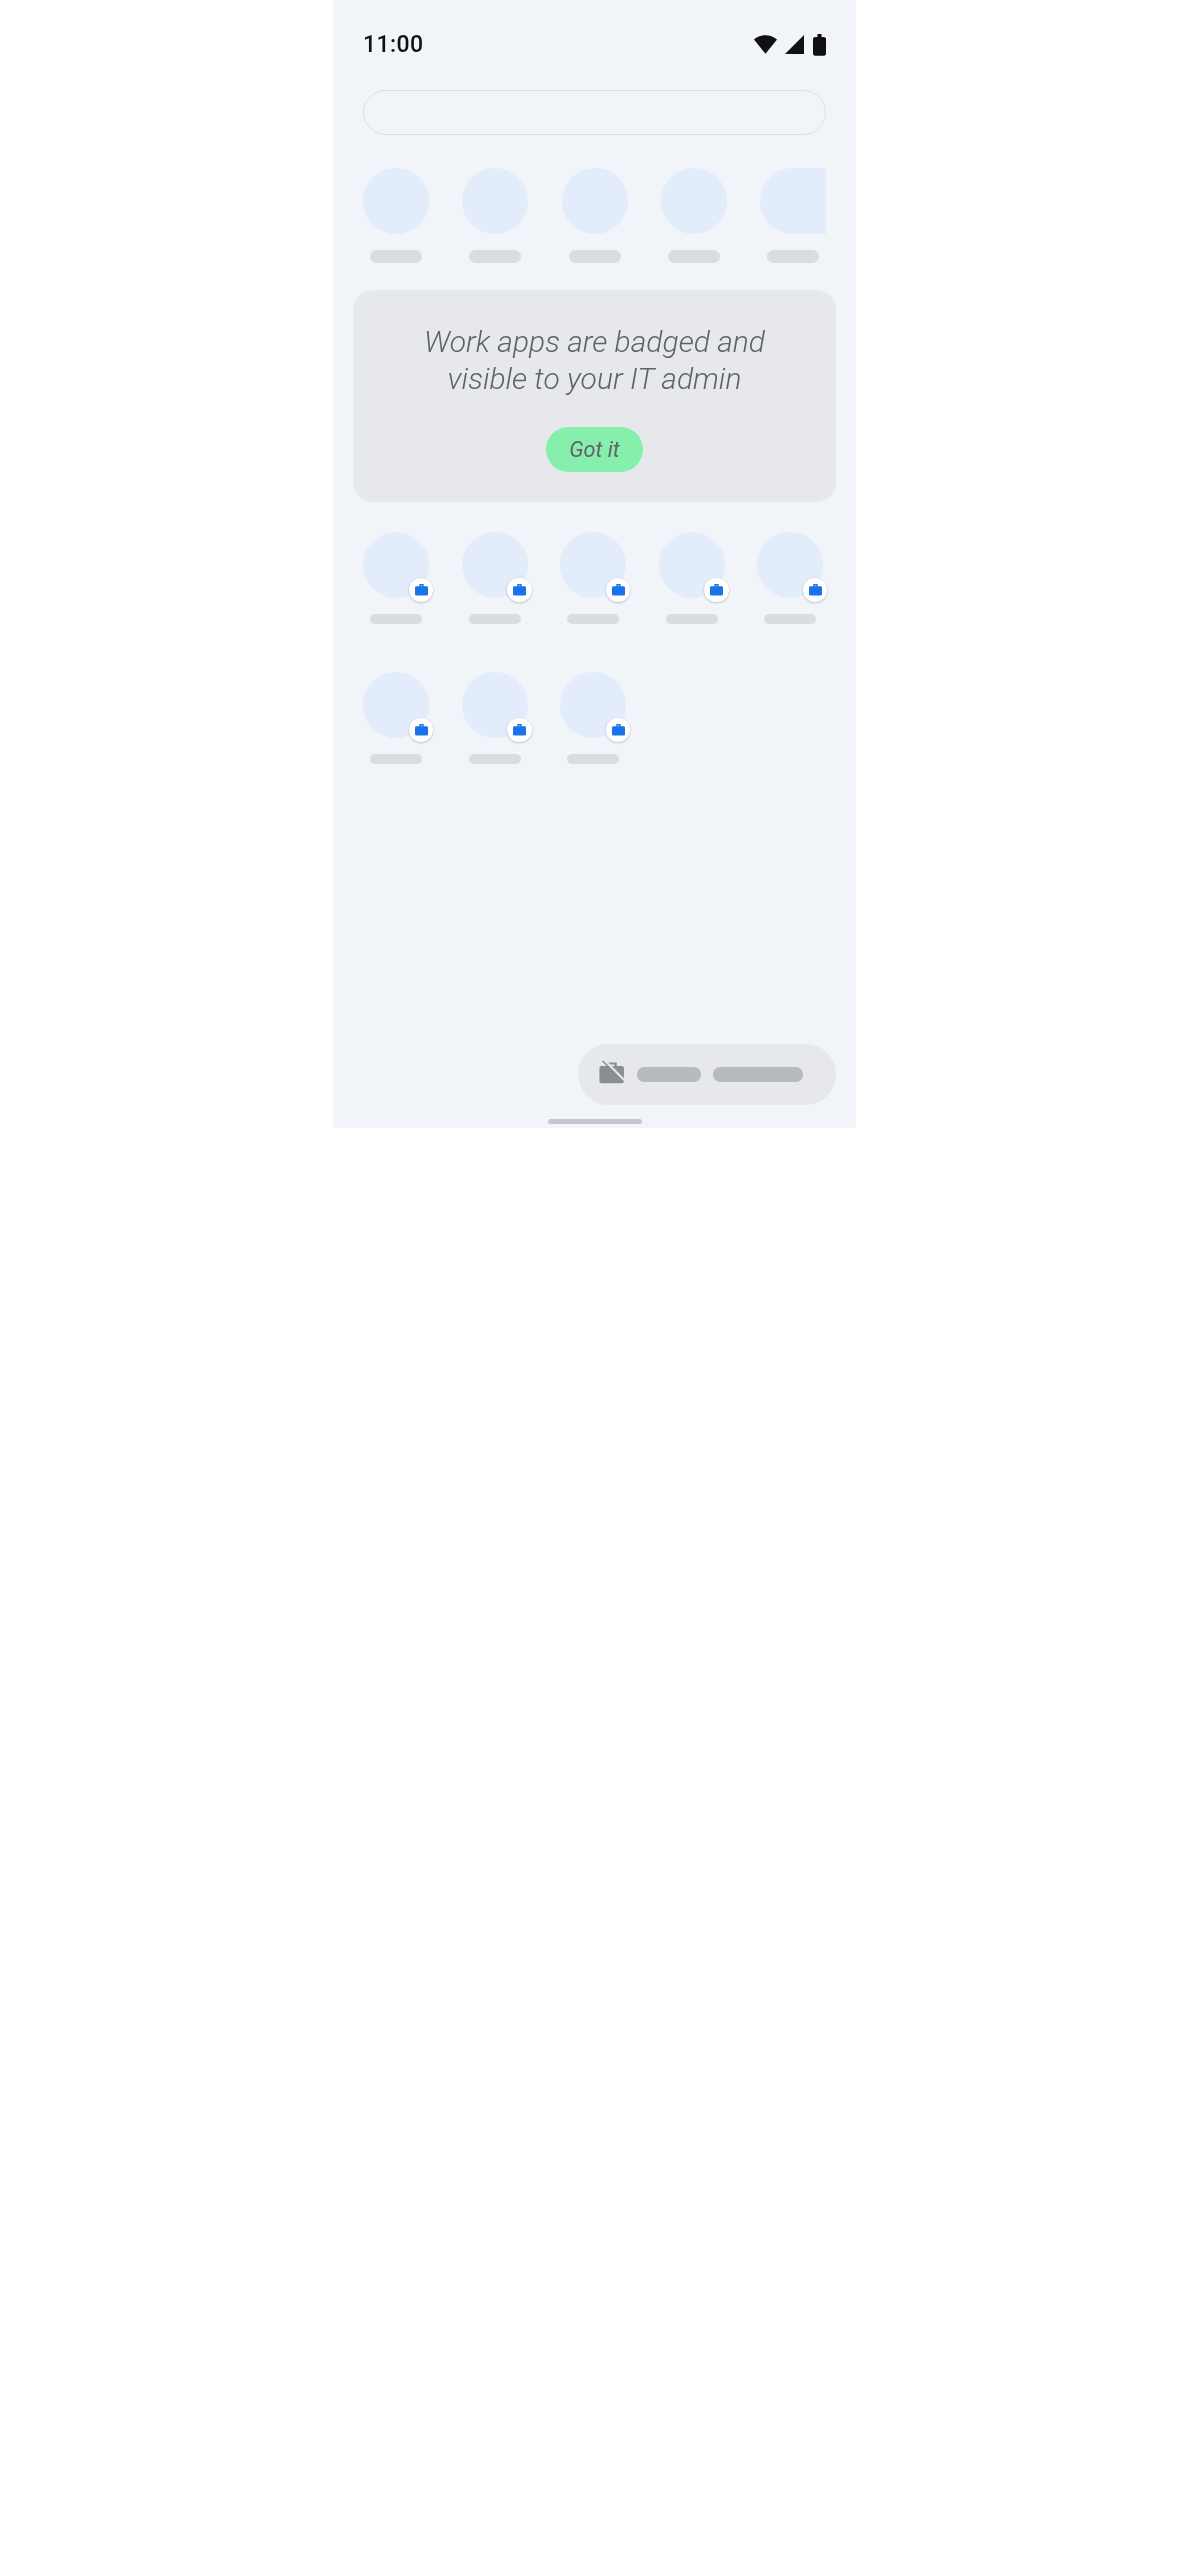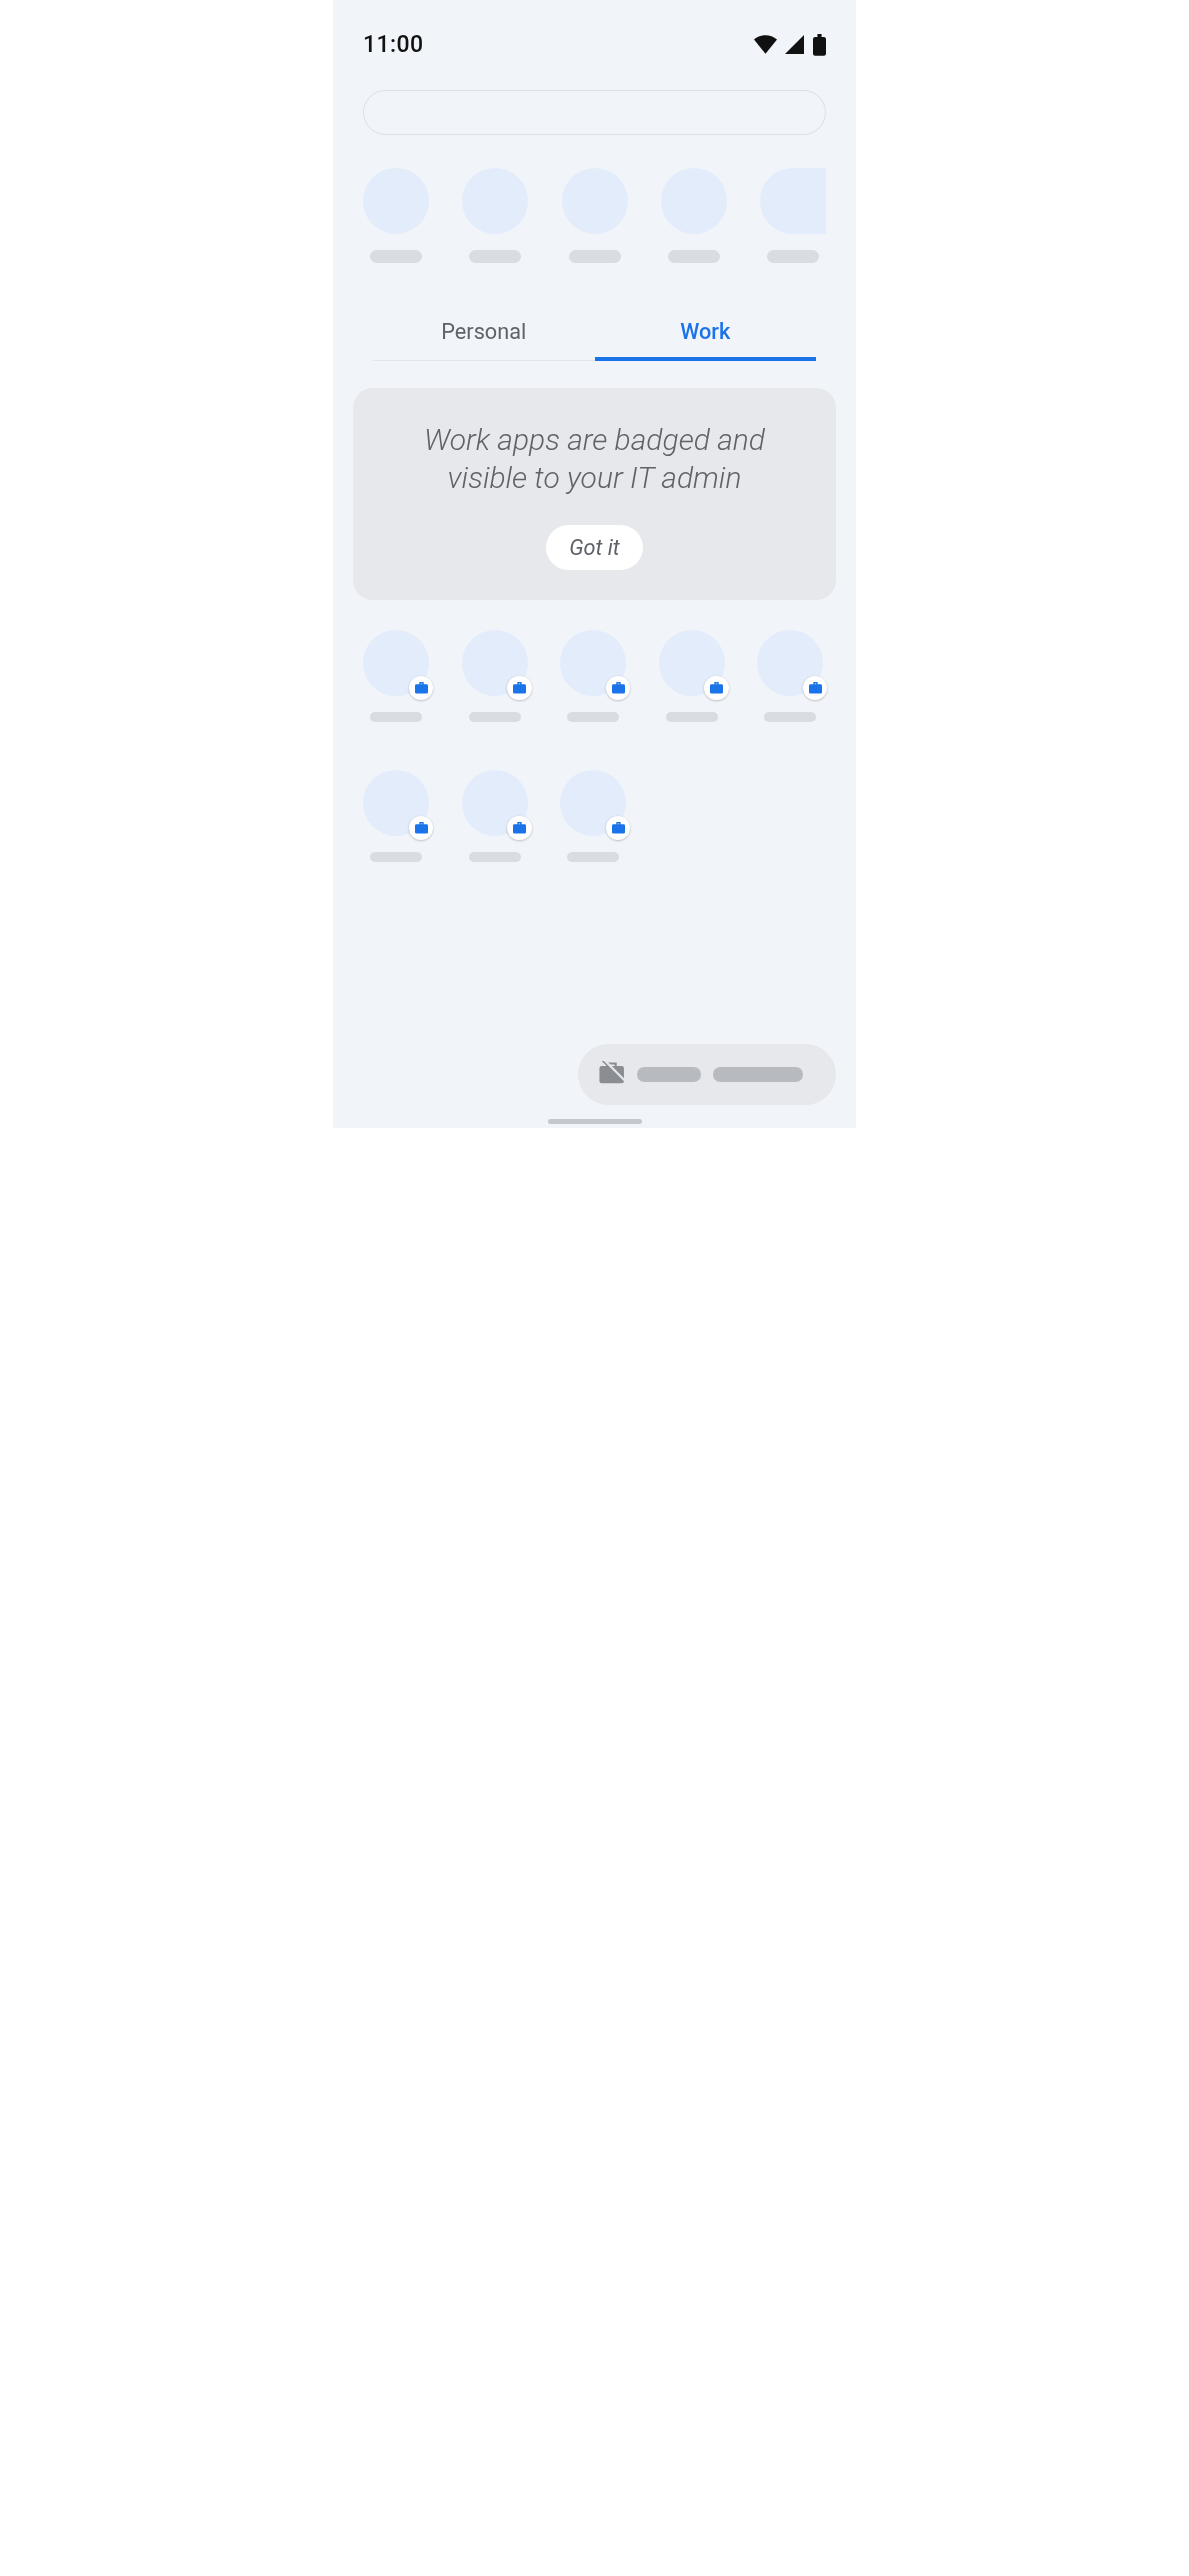--- a/index.html
+++ b/index.html
@@ -111,21 +111,21 @@
   }
   .notice-text {
     font-size: 30px;
     color: #5f6368;
     font-weight: 300;
     line-height: 1.25;
   }
   .notice-btn {
     display: inline-block;
     margin-top: 29px;
-    background: #ffffff;
+    background: #86efac;
     color: #5f6368;
     font-size: 21.7px;
     padding: 10px 23px;
     border-radius: 24.5px;
     font-weight: 400;
     cursor: pointer;
   }
 
   
   .work-row {
@@ -238,24 +238,20 @@
       <div class="app-item">
         <div class="app-icon"></div>
         <div class="app-label-ph"></div>
       </div>
       <div class="app-item last">
         <div class="app-icon"></div>
         <div class="app-label-ph"></div>
       </div>
     </div>
 
-    <div class="tabs">
-      <div class="tab">Personal</div>
-      <div class="tab active">Work</div>
-    </div>
 
     <div class="notice-card">
       <div class="notice-text">Work apps are badged and visible to your IT admin</div>
       <div class="notice-btn">Got it</div>
     </div>
 
     <div class="work-row">
       <div class="work-item">
         <div class="work-icon-wrap">
           <div class="work-icon"></div>

